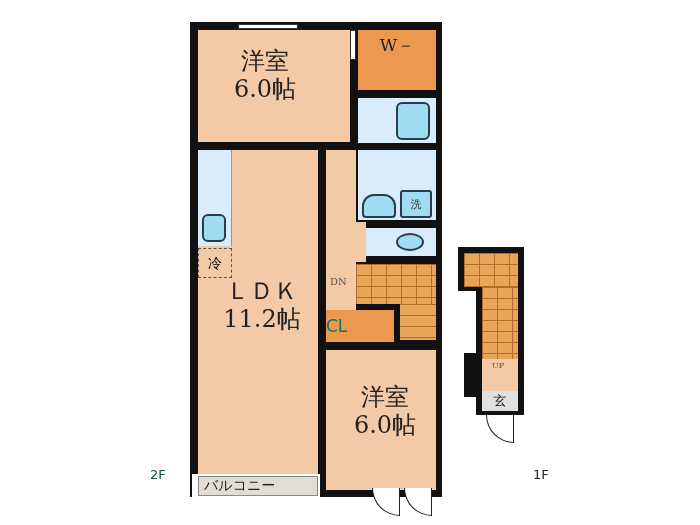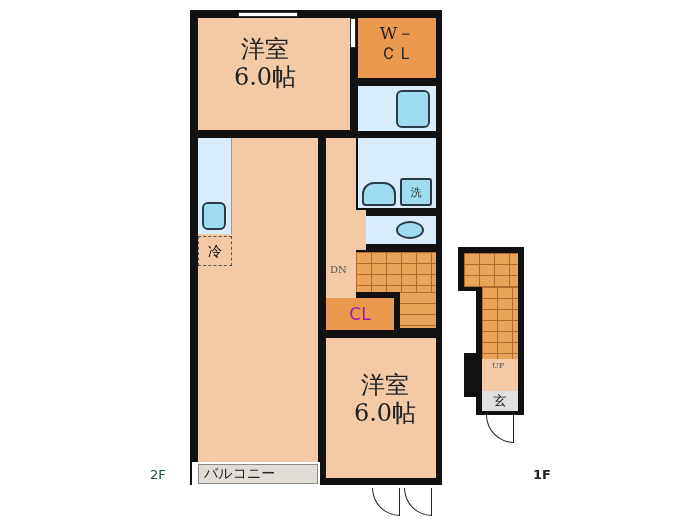--- a/index.html
+++ b/index.html
@@ -17,35 +17,34 @@
     background-image:linear-gradient(90deg,#b36a2a 1px,transparent 1px),linear-gradient(#b36a2a 1px,transparent 1px);
     background-size:15px 100%,100% 11px;}
   .label{color:#222;font-family:"DejaVu Serif","Liberation Serif",serif;text-align:center;line-height:1.15;}
   .window{background:#fff;border:1px solid #333;}
   .door-arc{border:1.5px solid #222;background:#fff;}
   .small{font-size:10px;color:#555;font-family:"DejaVu Serif",serif;}
 </style>
 </head>
 <body>
 
-<div class="abs" style="left:190px;top:10px;width:212px;height:478px;">
+<div class="abs" style="left:190px;top:22px;width:212px;height:478px;">
 
   <div class="abs wall" style="left:0;top:0;width:252px;height:475px;"></div>
 
   <div class="abs room" style="left:8px;top:8px;width:152px;height:112px;"></div>
   <div class="abs label" style="left:20px;top:26px;width:110px;font-size:24px;">
     <div>洋室</div>
     <div>6.0帖</div>
   </div>
   <div class="abs window" style="left:48px;top:2px;width:60px;height:5px;"></div>
 
   <div class="abs wcl" style="left:168px;top:8px;width:78px;height:60px;"></div>
   <div class="abs label" style="left:168px;top:14px;width:78px;font-size:17px;">
     <div>W－</div>
-    <div>ＣＬ</div>
   </div>
   <div class="abs" style="left:160px;top:8px;width:6px;height:30px;background:#fff;border:1px solid #333;"></div>
 
   <div class="abs wet" style="left:168px;top:76px;width:78px;height:45px;"></div>
   <div class="abs fixture" style="left:206px;top:80px;width:34px;height:38px;"></div>
 
   <div class="abs wet" style="left:168px;top:128px;width:78px;height:70px;"></div>
   <div class="abs fixture" style="left:172px;top:172px;width:34px;height:24px;border-radius:12px 12px 4px 4px;"></div>
   <div class="abs fixture" style="left:210px;top:168px;width:32px;height:28px;border-radius:3px;display:flex;align-items:center;justify-content:center;font-size:11px;color:#333;">
     <span>洗</span>
@@ -60,23 +59,27 @@
   <div class="abs stairs-v" style="left:166px;top:242px;width:80px;height:40px;"></div>
   <div class="abs stairs" style="left:210px;top:282px;width:36px;height:36px;"></div>
   <div class="abs small" style="left:140px;top:254px;">DN</div>
 
   <div class="abs room" style="left:8px;top:128px;width:120px;height:324px;"></div>
   <div class="abs wet" style="left:8px;top:128px;width:34px;height:96px;border-right:1px solid #7aa0c0;"></div>
   <div class="abs fixture" style="left:12px;top:192px;width:24px;height:28px;"></div>
   <div class="abs" style="left:8px;top:226px;width:34px;height:30px;border:1.5px dashed #555;font-size:14px;text-align:center;line-height:28px;">
     <span>冷</span>
   </div>
+  <div class="abs label" style="left:16px;top:256px;width:112px;font-size:24px;">
+    <div>ＬＤＫ</div>
+    <div>11.2帖</div>
+  </div>
 
   <div class="abs wcl" style="left:136px;top:288px;width:68px;height:32px;"></div>
-  <div class="abs" style="left:136px;top:294px;width:68px;text-align:center;font-size:17px;color:#a21caf;">CL</div>
+  <div class="abs" style="left:136px;top:294px;width:68px;text-align:left;font-size:17px;color:#0f766e;">CL</div>
 
   <div class="abs room" style="left:136px;top:328px;width:110px;height:140px;"></div>
   <div class="abs label" style="left:150px;top:362px;width:90px;font-size:24px;">
     <div>洋室</div>
     <div>6.0帖</div>
   </div>
 
   <div class="abs" style="left:2px;top:452px;width:128px;height:26px;background:#fff;"></div>
   <div class="abs" style="left:8px;top:454px;width:120px;height:20px;background:#e2dcd6;border:1px solid #888;"></div>
   <div class="abs" style="left:14px;top:455px;font-size:14px;color:#222;">バルコニー</div>
@@ -92,13 +95,13 @@
   <div class="abs stairs-v" style="left:6px;top:6px;width:54px;height:34px;"></div>
   <div class="abs stairs-v" style="left:24px;top:40px;width:36px;height:72px;"></div>
   <div class="abs room" style="left:24px;top:112px;width:36px;height:32px;"></div>
   <div class="abs small" style="left:34px;top:114px;font-size:8px;">UP</div>
   <div class="abs" style="left:24px;top:144px;width:36px;height:20px;background:#e0e0e0;"></div>
   <div class="abs" style="left:24px;top:145px;width:36px;text-align:center;font-size:13px;color:#222;">玄</div>
 </div>
 <div class="abs door-arc" style="left:486px;top:415px;width:28px;height:28px;border-radius:0 0 0 28px;border-top:none;"></div>
 
 <div class="abs" style="left:150px;top:467px;font-size:13px;color:#14532d;">2F</div>
-<div class="abs" style="left:533px;top:467px;font-size:13px;color:#222;font-weight:bold;">1F</div>
+<div class="abs" style="left:533px;top:467px;font-size:13px;color:#222;">1F</div>
 
 </body></html>

